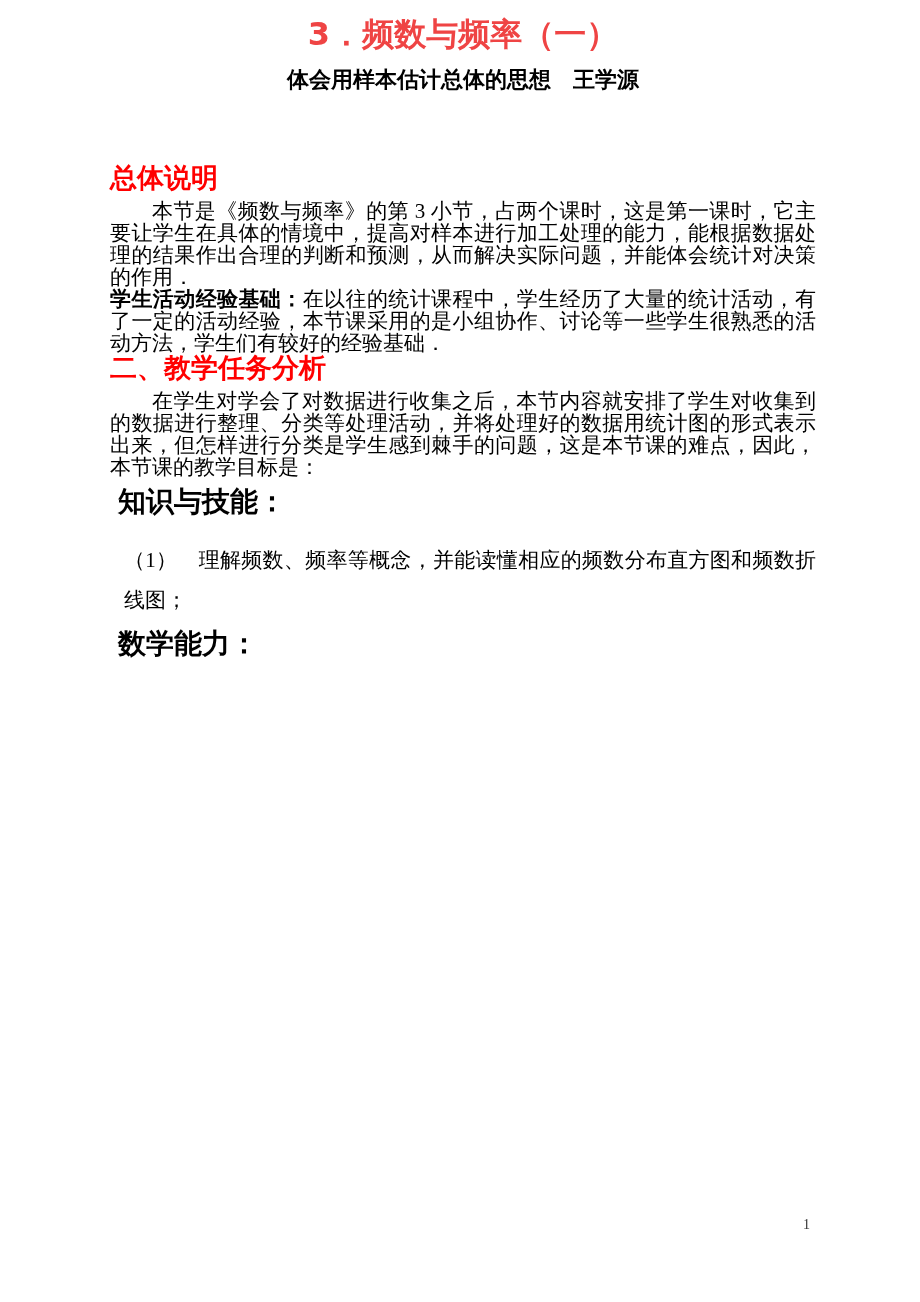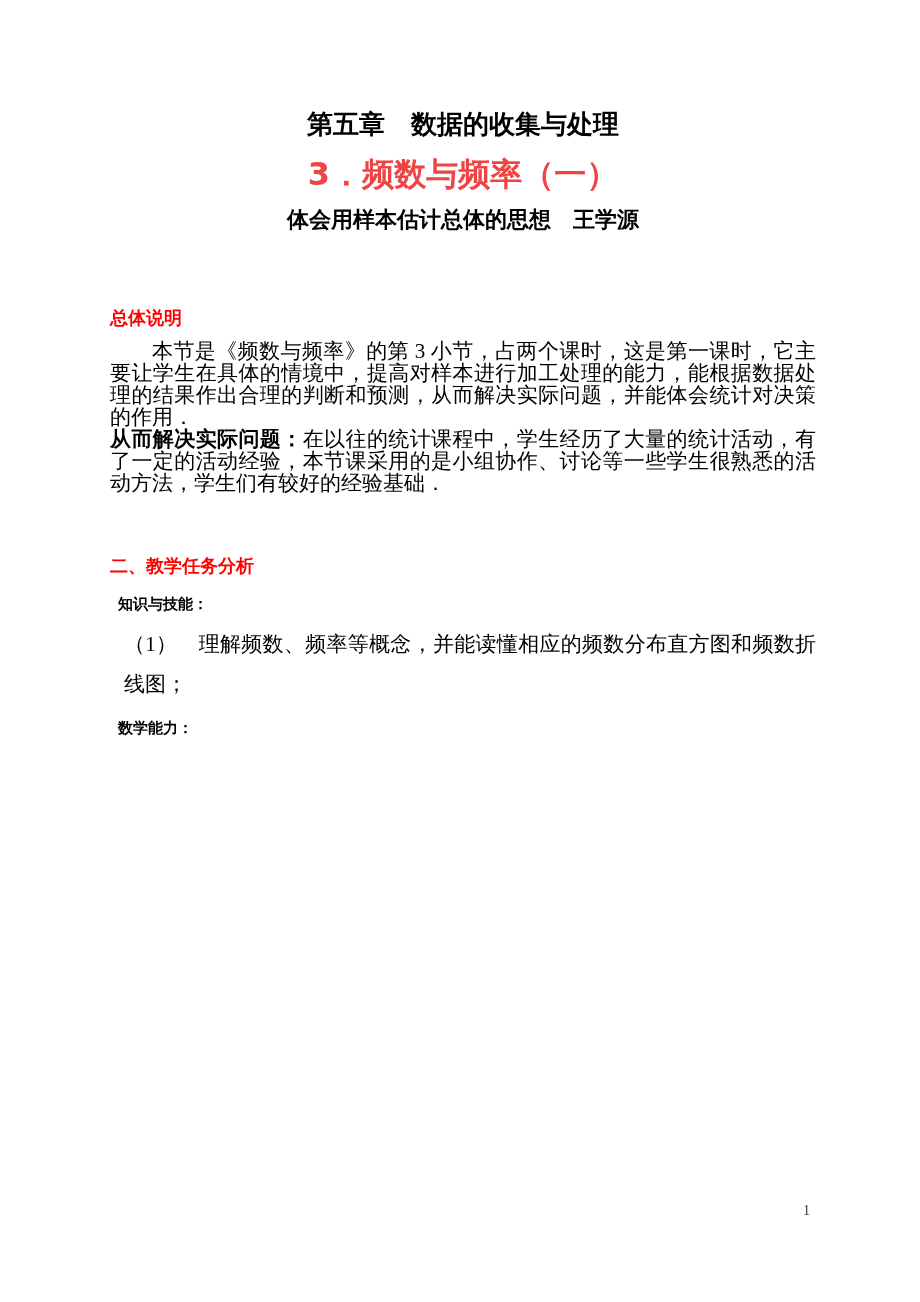--- a/index.html
+++ b/index.html
@@ -45,83 +45,83 @@
     font-family: "DejaVu Sans", "Liberation Sans", sans-serif;
     font-weight: bold;
     font-size: 22px;
     line-height: 28px;
     color: #000000;
   }
   .red-heading {
     margin: 0;
     font-family: "DejaVu Sans", "Liberation Sans", sans-serif;
     font-weight: bold;
-    font-size: 18px;
+    font-size: 27px;
     line-height: 28px;
     color: #ff0000;
   }
   .h-overview  { margin-top: 70px; }
   .h-students  { margin-top: 56px; }
-  .h-tasks     { margin-top: 58px; }
+  .h-tasks     { }
   p {
     margin: 0;
     font-size: 21px;
     line-height: 22px;
     text-align: justify;
   }
   .para-first { margin-top: 8px; }
   .indent { text-indent: 2em; }
   .lead {
     font-family: "DejaVu Sans", "Liberation Sans", sans-serif;
     font-weight: bold;
   }
   .sub-heading {
     margin: 10px 0 0 8px;
     font-family: "DejaVu Sans", "Liberation Sans", sans-serif;
     font-weight: bold;
-    font-size: 15px;
+    font-size: 28px;
     line-height: 28px;
     color: #000000;
   }
   .item {
     margin-left: 14px;
-    margin-top: 6px;
+    margin-top: 24px;
     line-height: 40px;
   }
   .page-number {
     position: absolute;
     top: 1202px;
     right: 110px;
     font-size: 14px;
     line-height: 18px;
     color: #333333;
   }
 </style>
 </head>
 <body>
 
 <div class="page">
 
   <div class="title-block">
-    <h1 class="chapter-title">第五章　数据的收集与处理</h1>
     <h2 class="section-title">3．频数与频率（一）</h2>
     <h3 class="author-line">体会用样本估计总体的思想　王学源</h3>
   </div>
 
   <section>
     <h4 class="red-heading h-overview">总体说明</h4>
     <p class="indent para-first">本节是《频数与频率》的第 3 小节，占两个课时，这是第一课时，它主要让学生在具体的情境中，提高对样本进行加工处理的能力，能根据数据处理的结果作出合理的判断和预测，从而解决实际问题，并能体会统计对决策的作用．</p>
   </section>
 
   <section>
-    <p><span class="lead">从而解决实际问题：</span><span>在以往的统计课程中，学生经历了大量的统计活动，有了一定的活动经验，本节课采用的是小组协作、讨论等一些学生很熟悉的活动方法，学生们有较好的经验基础．</span></p>
+    <p><span class="lead">学生活动经验基础：</span><span>在以往的统计课程中，学生经历了大量的统计活动，有了一定的活动经验，本节课采用的是小组协作、讨论等一些学生很熟悉的活动方法，学生们有较好的经验基础．</span></p>
   </section>
 
   <section>
     <h4 class="red-heading h-tasks">二、教学任务分析</h4>
+    <p class="indent para-first">在学生对学会了对数据进行收集之后，本节内容就安排了学生对收集到的数据进行整理、分类等处理活动，并将处理好的数据用统计图的形式表示出来，但怎样进行分类是学生感到棘手的问题，这是本节课的难点，因此，本节课的教学目标是：</p>
 
     <h5 class="sub-heading">知识与技能：</h5>
     <p class="item">（1）　理解频数、频率等概念，并能读懂相应的频数分布直方图和频数折线图；</p>
 
     <h5 class="sub-heading">数学能力：</h5>
 
   </section>
 
   <div class="page-number">1</div>
 

